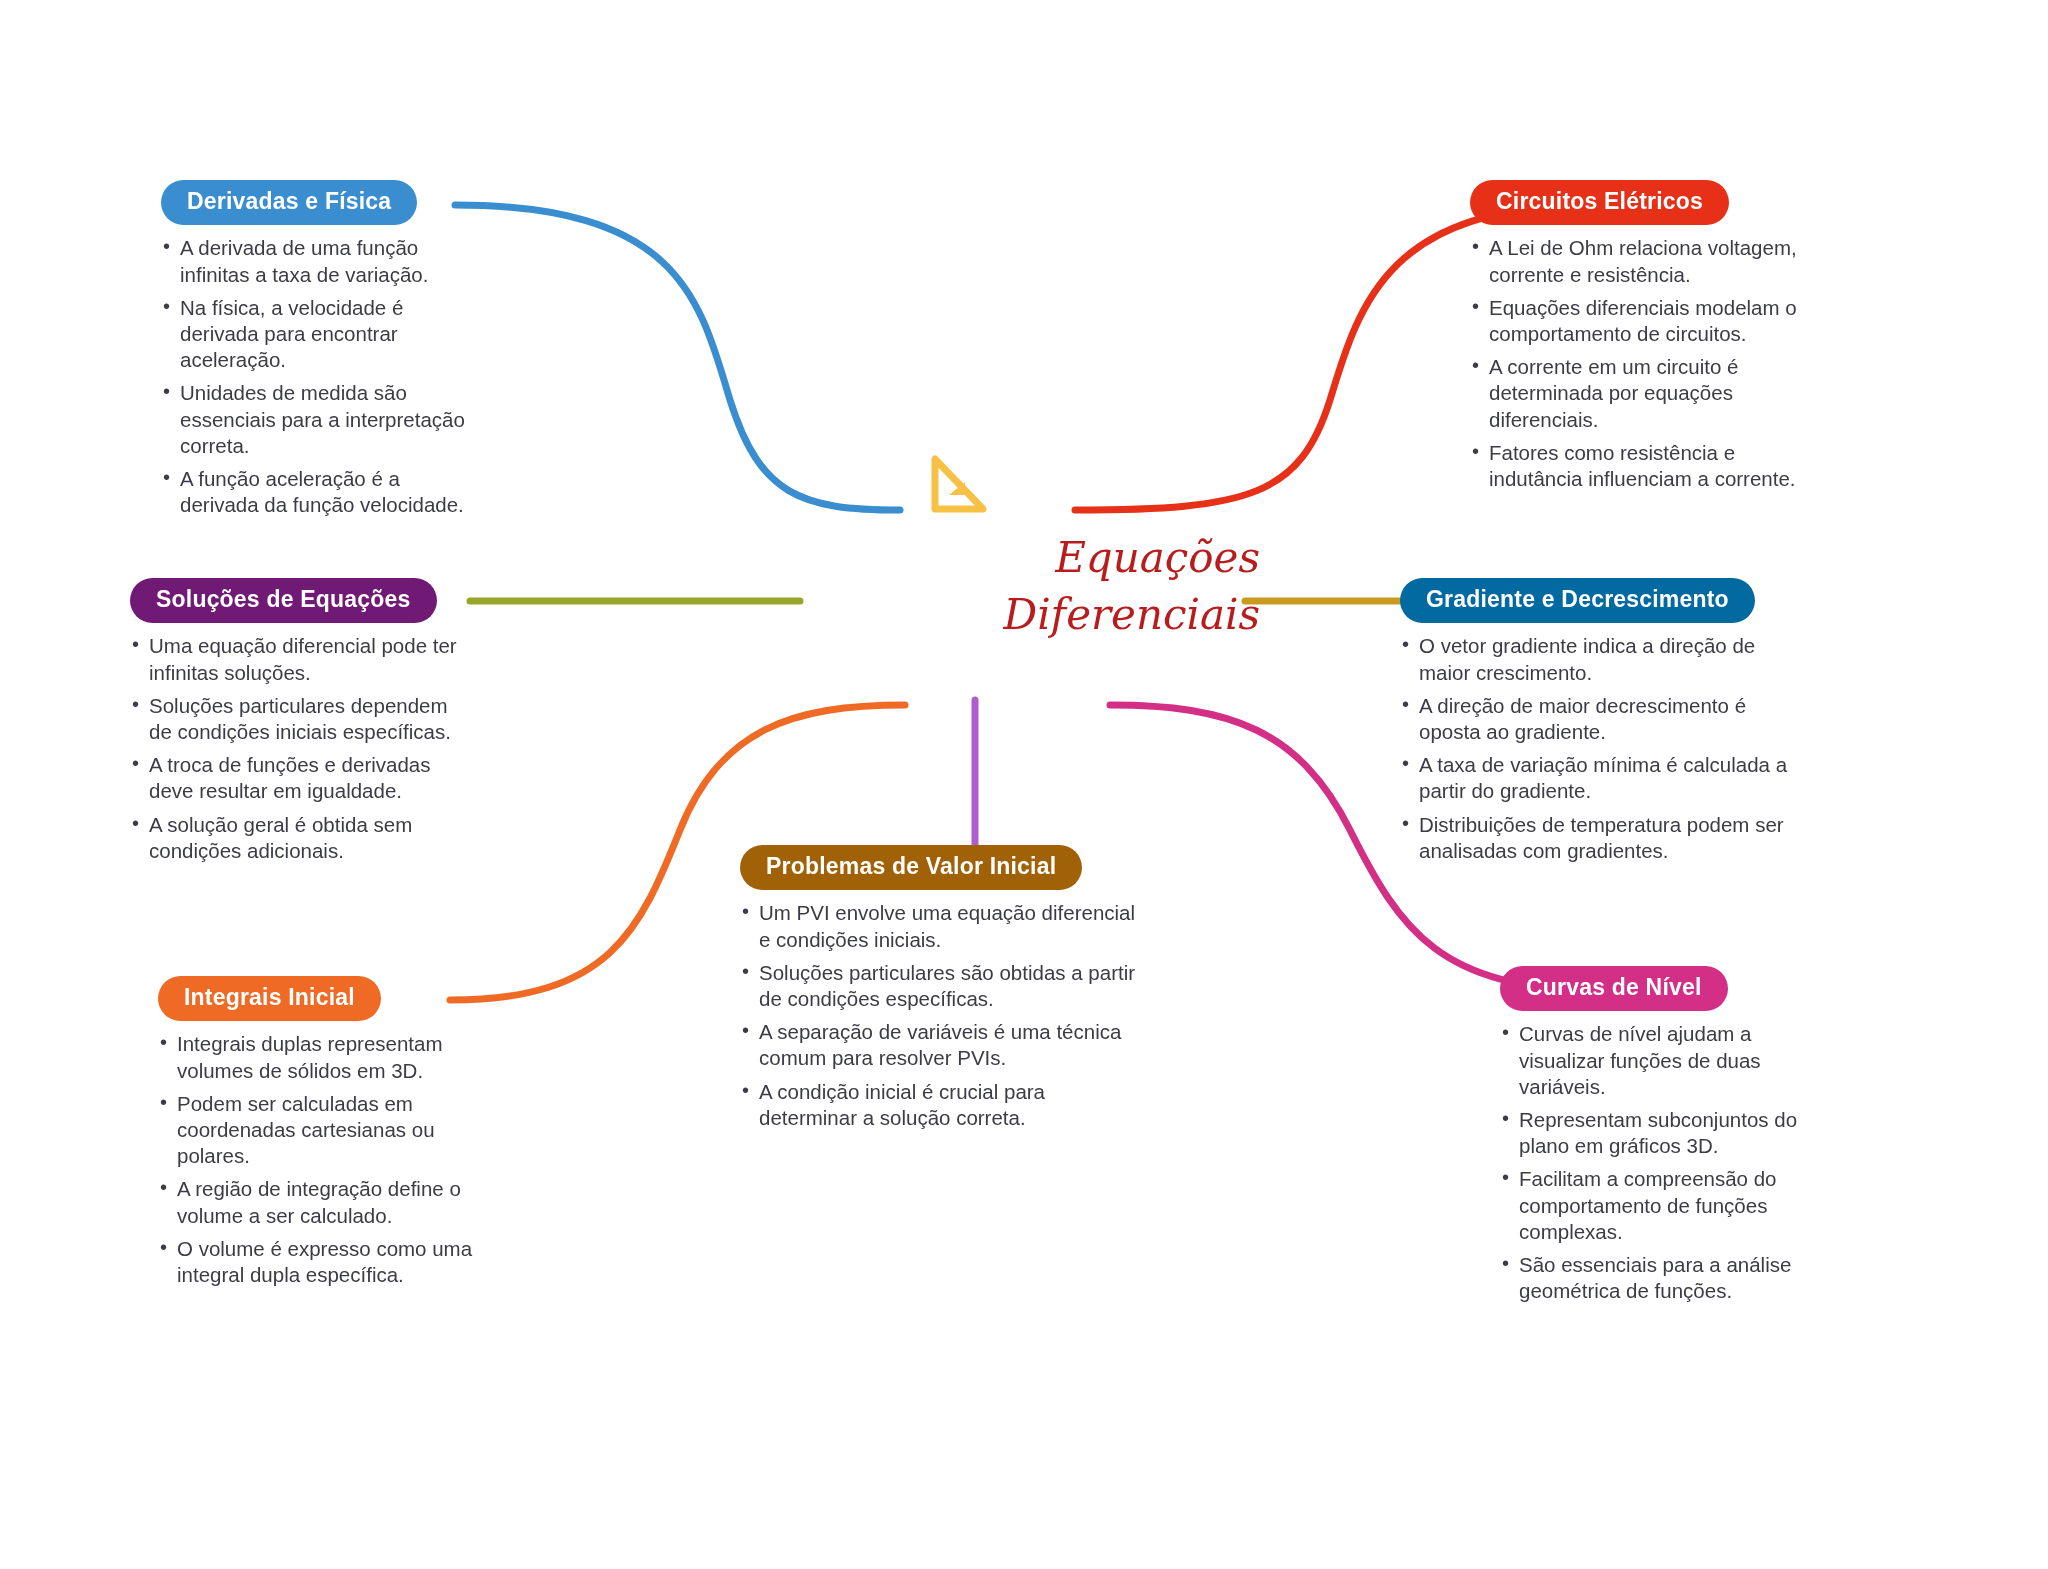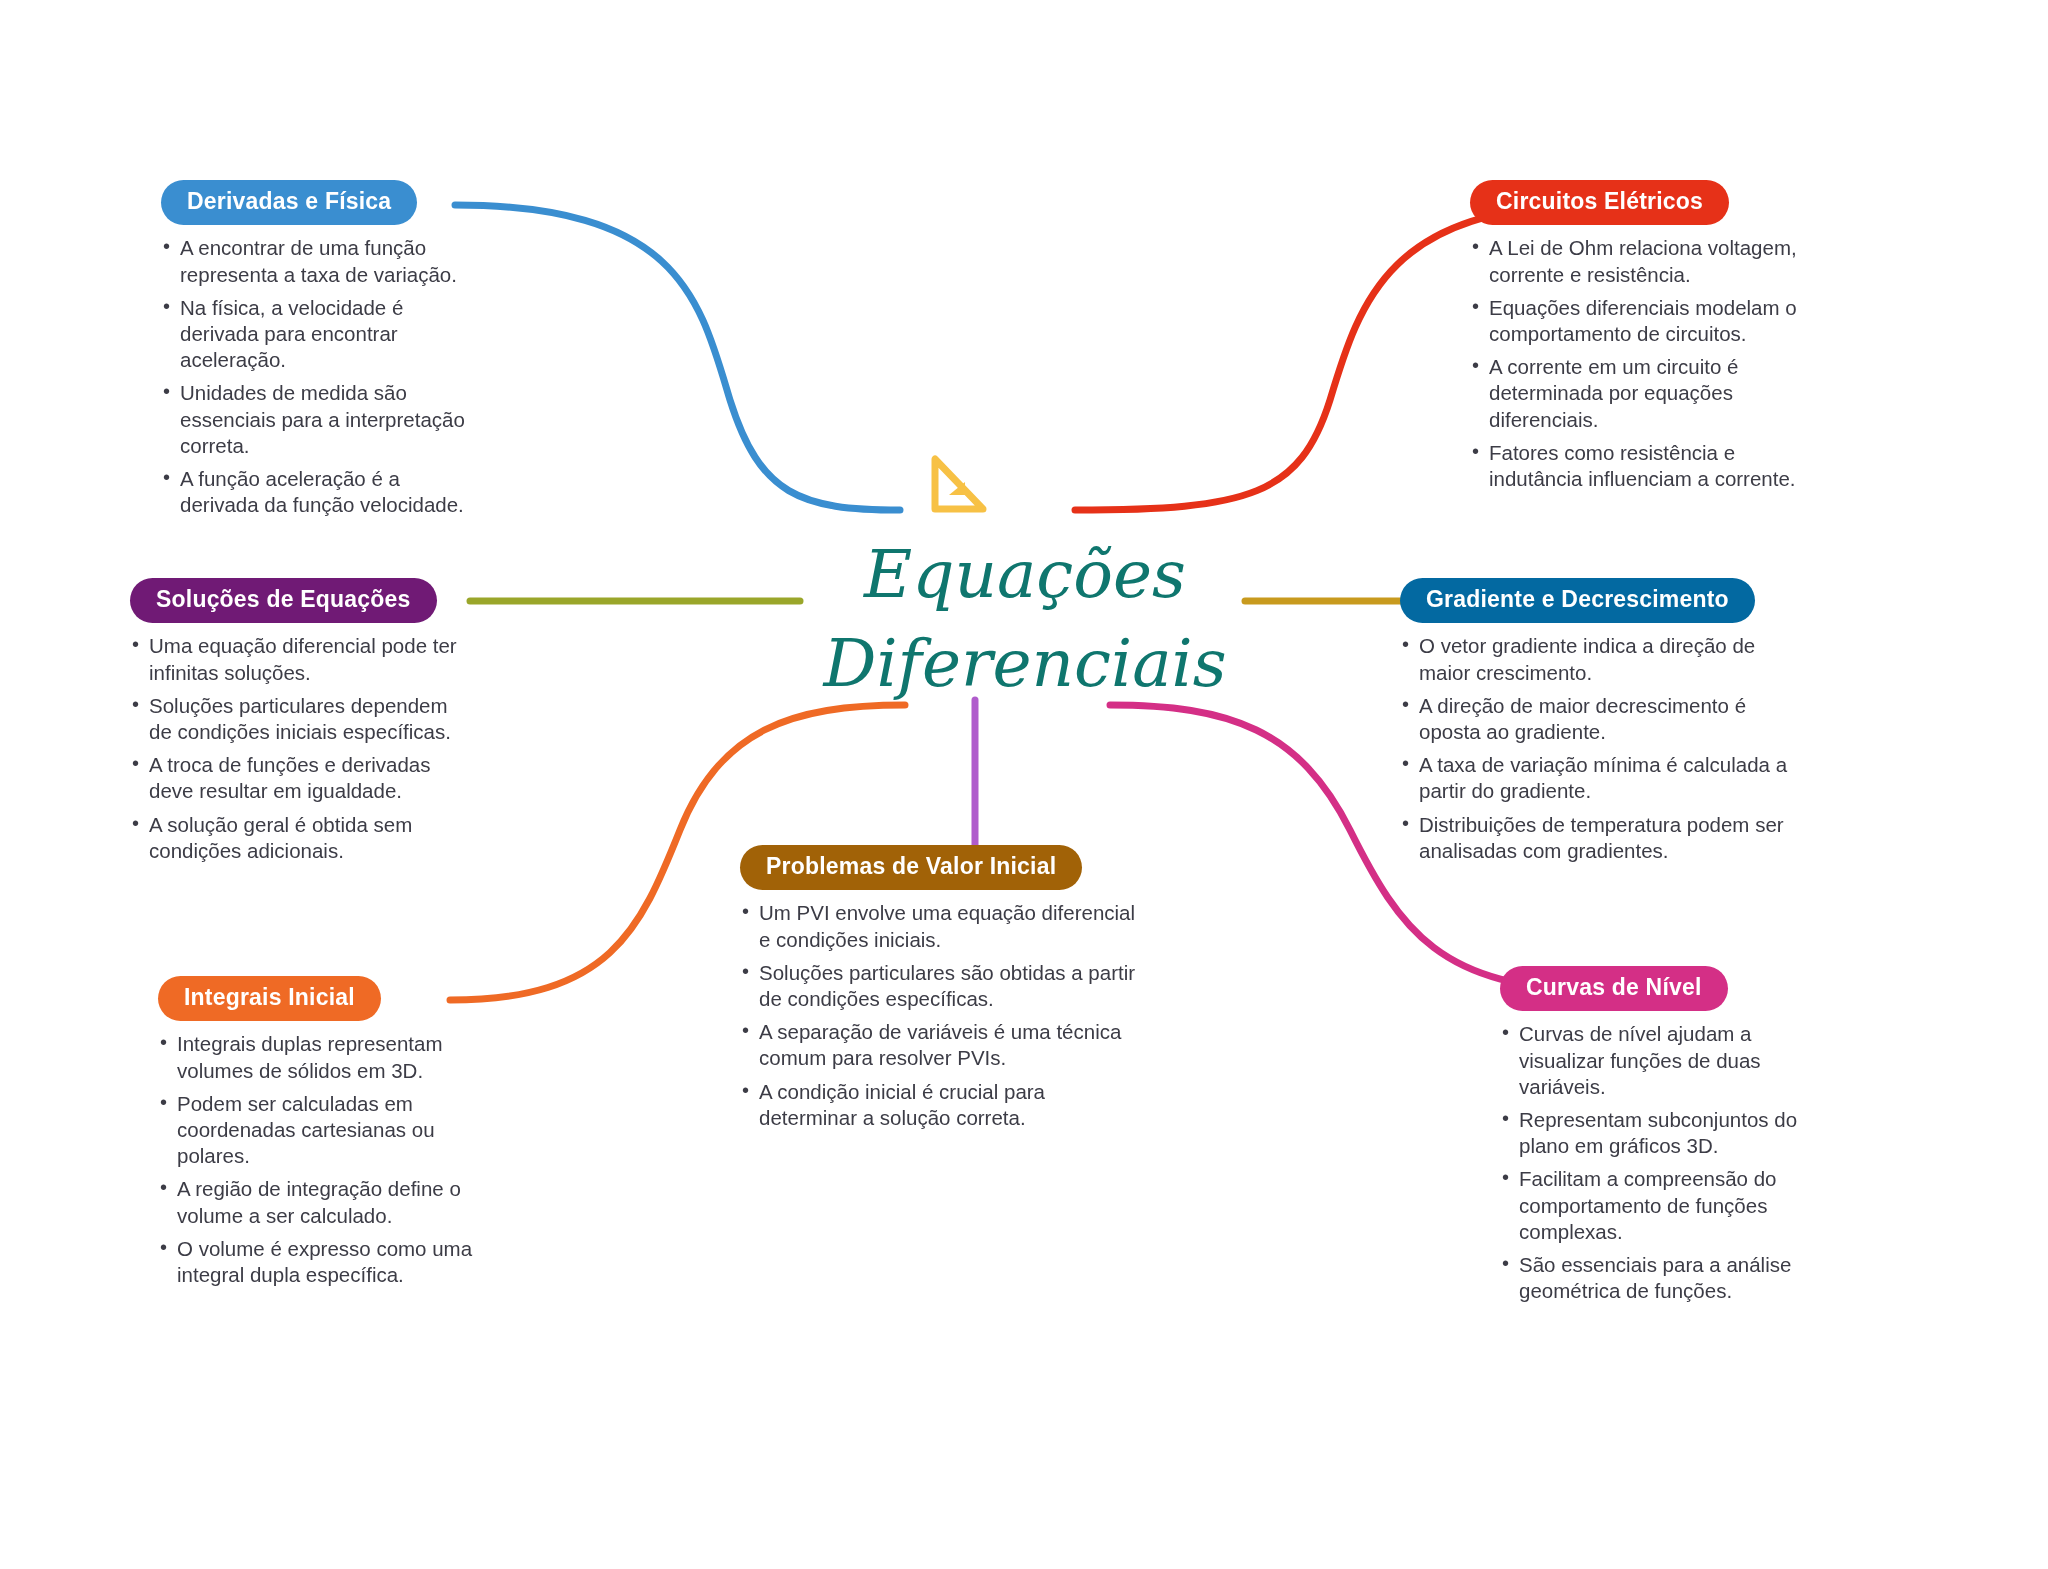--- a/index.html
+++ b/index.html
@@ -57,26 +57,26 @@
     left: 2px;
     top: -1px;
     font-size: 20px;
     color: #3c3c46;
   }
   .center-title {
     position: absolute;
     left: 790px;
     top: 530px;
     width: 470px;
-    text-align: center;
+    text-align: right;
     font-family: "DejaVu Serif", serif;
     font-style: italic;
-    font-size: 66px;
+    font-size: 42px;
     line-height: 1.35;
-    color: #0f766e;
+    color: #b91c1c;
   }
   .center-icon {
     position: absolute;
     left: 925px;
     top: 455px;
     width: 70px;
     height: 62px;
   }
 </style>
 </head>
@@ -109,21 +109,21 @@
   </div>
 
   <div class="center-title">
     <div>Equações</div>
     <div>Diferenciais</div>
   </div>
 
   <div class="branch" style="left:161px; top:180px; width:310px;">
     <span class="pill" style="background:#3a8ed0;">Derivadas e Física</span>
     <ul class="bullets">
-      <li>A encontrar de uma função representa a taxa de variação.</li>
+      <li>A derivada de uma função infinitas a taxa de variação.</li>
       <li>Na física, a velocidade é derivada para encontrar aceleração.</li>
       <li>Unidades de medida são essenciais para a interpretação correta.</li>
       <li>A função aceleração é a derivada da função velocidade.</li>
     </ul>
   </div>
 
   <div class="branch" style="left:130px; top:578px; width:345px;">
     <span class="pill" style="background:#701a75;">Soluções de Equações</span>
     <ul class="bullets">
       <li>Uma equação diferencial pode ter infinitas soluções.</li>

